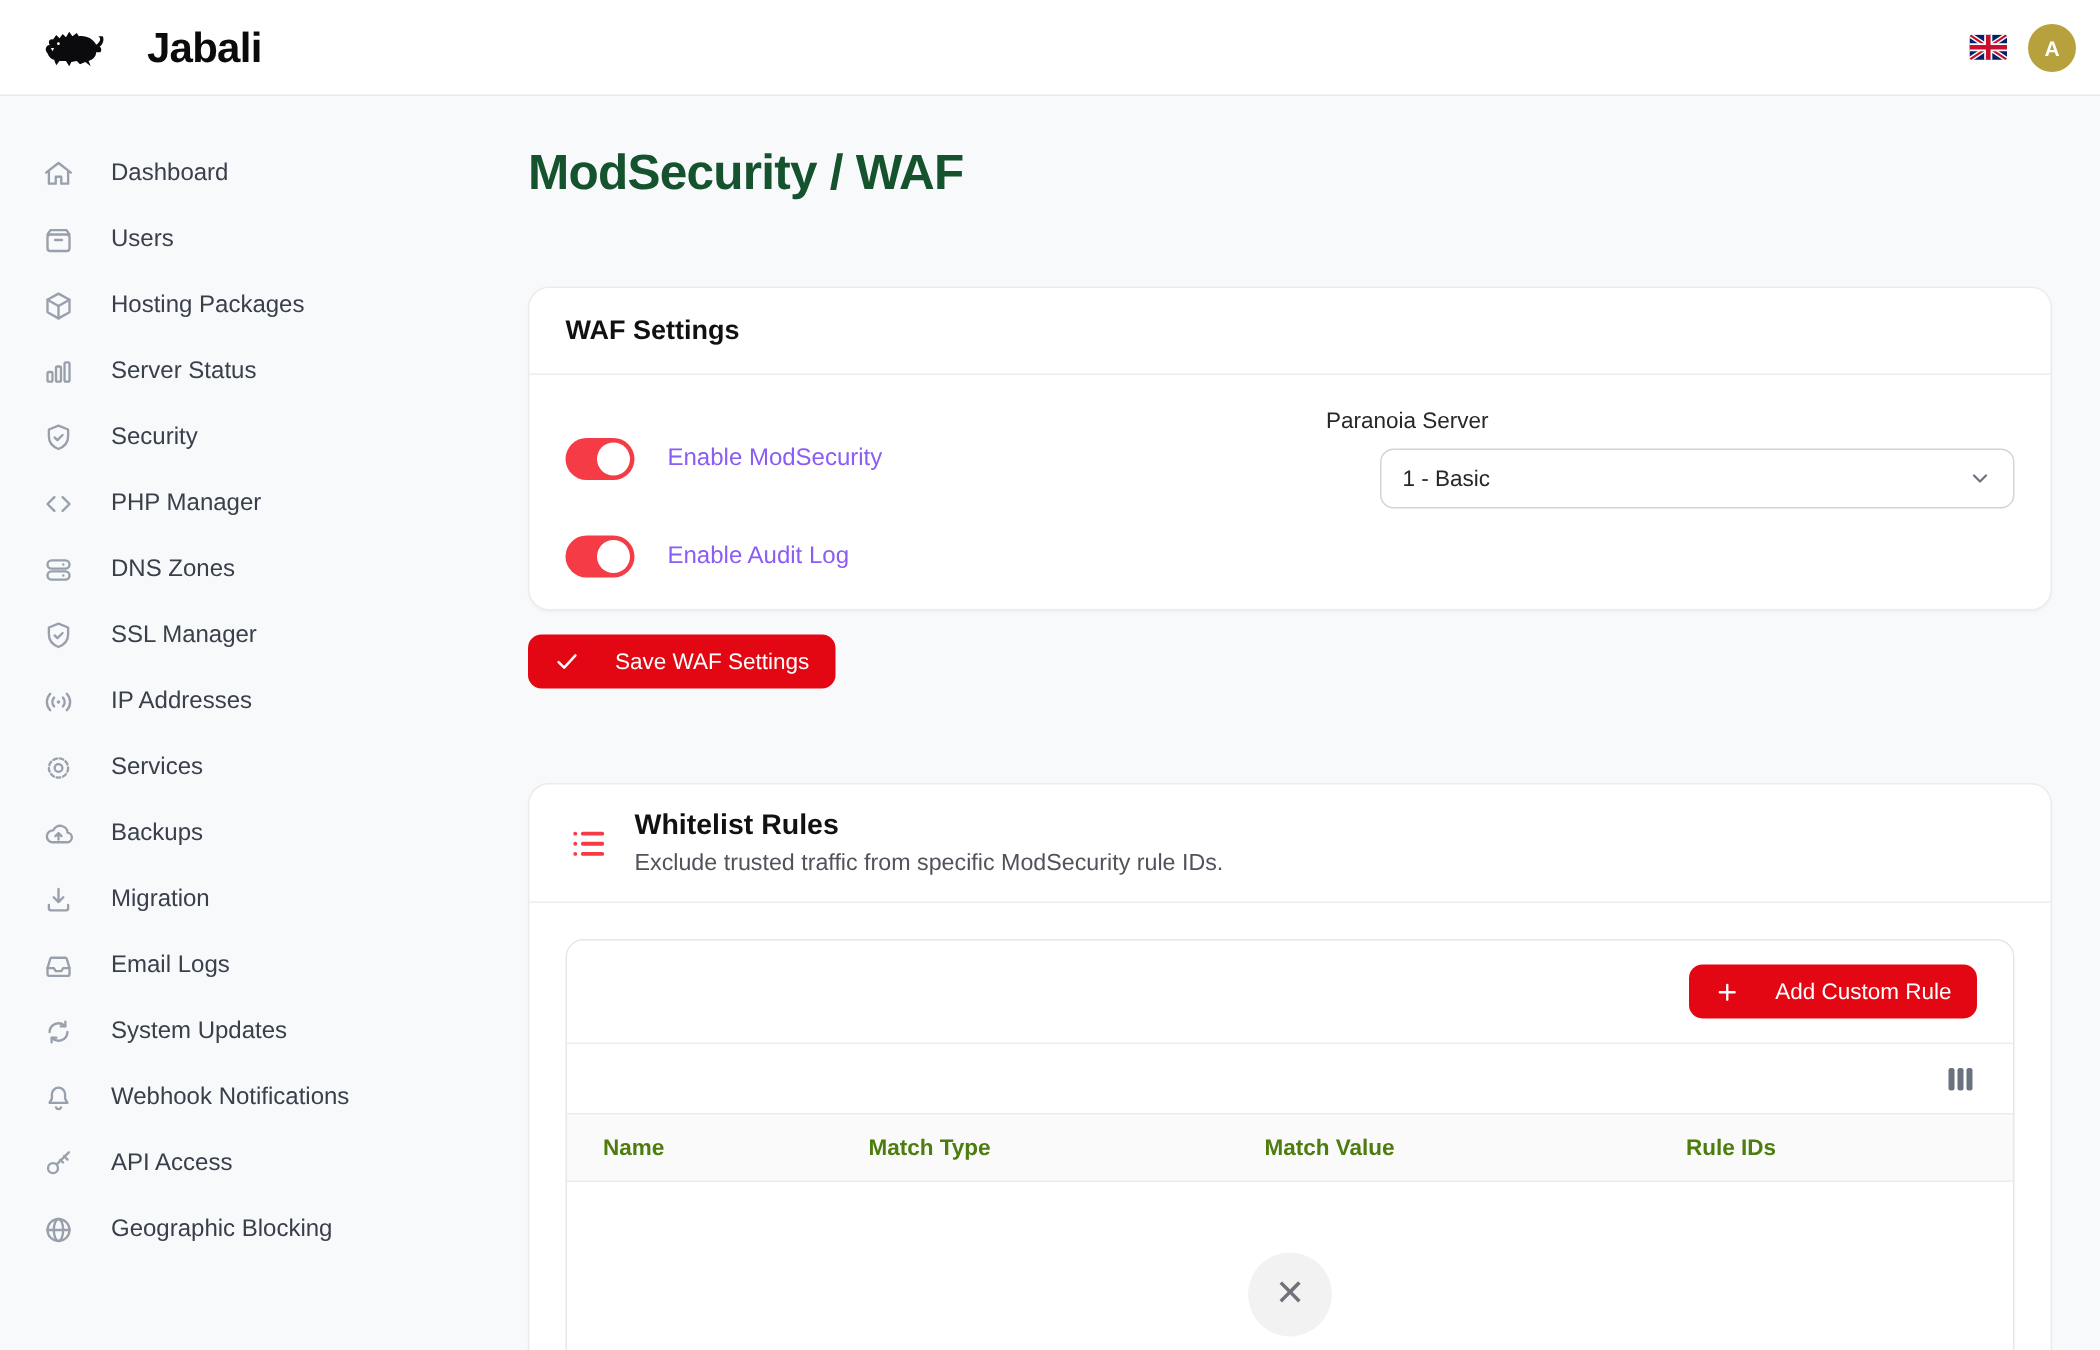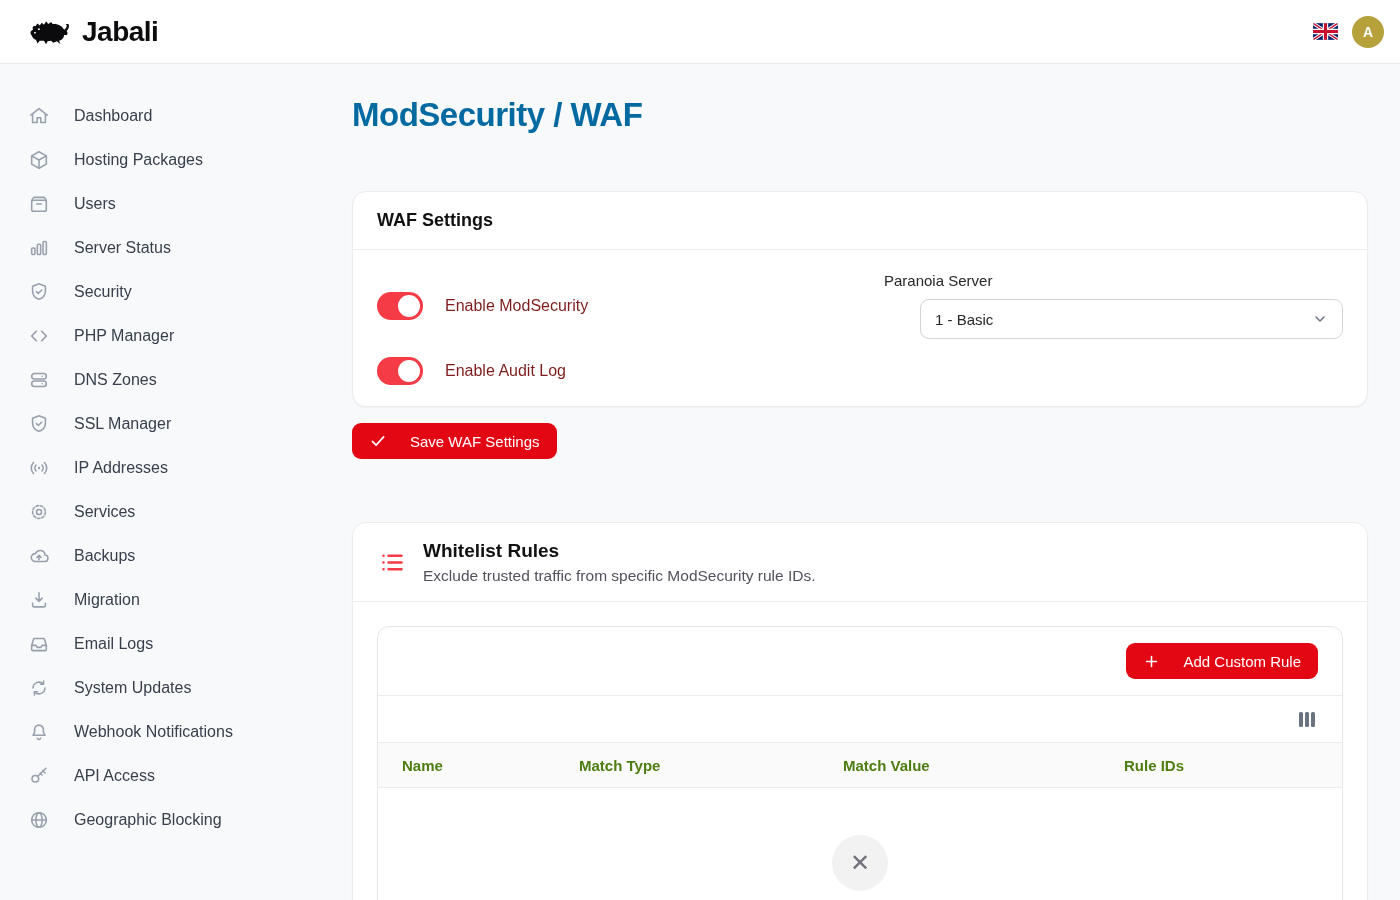--- a/index.html
+++ b/index.html
@@ -2,54 +2,54 @@
 <html><head>
 <meta charset="utf-8">
 <style>
   * { margin:0; padding:0; box-sizing:border-box; }
   html,body { width:1400px; height:900px; overflow:hidden; background:#f8f9fa;
               font-family:"Liberation Sans", sans-serif; color:#18181b; }
 
   
   .topbar { height:64px; background:#ffffff; border-bottom:1px solid #e9eaec;
             display:flex; align-items:center; padding:0 16px 0 26px; }
-  .brand { display:flex; align-items:center; gap:10px; cursor:pointer; }
+  .brand { display:flex; align-items:center; gap:26px; cursor:pointer; }
   .brand-name { font-size:28px; font-weight:800; letter-spacing:-0.5px; color:#0b0b0d; }
   .topbar-right { margin-left:auto; display:flex; align-items:center; gap:14px; }
   .flag { width:25px; height:17px; border-radius:2px; overflow:hidden; display:block; }
   .avatar { width:32px; height:32px; border-radius:50%; background:#b6a13c; color:#fff;
             font-size:14px; font-weight:700; display:flex; align-items:center;
             justify-content:center; cursor:pointer; }
 
   
   .shell { display:flex; height:836px; }
   .sidebar { width:352px; flex:0 0 352px; padding-top:30px; }
   .side-item { display:flex; align-items:center; height:44px; padding-left:28px;
                gap:24px; cursor:pointer; color:#39404c; font-size:16px; }
   .side-item .ic { width:22px; height:22px; flex:0 0 22px; }
   .ic { stroke:#98a0ac; fill:none; stroke-width:1.7; stroke-linecap:round; stroke-linejoin:round; }
   .main { flex:1; padding:30px 32px 0 0; }
 
   
-  .page-title { font-size:33px; font-weight:800; letter-spacing:-0.5px; color:#0369a1; margin:2px 0 0 0; }
+  .page-title { font-size:33px; font-weight:800; letter-spacing:-0.5px; color:#14532d; margin:2px 0 0 0; }
 
   
   .card { background:#fff; border:1px solid #ececee; border-radius:14px;
           box-shadow:0 1px 2px rgba(0,0,0,.04); }
   .waf-card { margin-top:57px; }
   .card-head { padding:18px 24px; border-bottom:1px solid #ededf0; }
   .card-head h2 { font-size:18px; font-weight:700; color:#111113; }
   .waf-body { padding:22px 24px 21px 24px; display:grid; grid-template-columns:1fr 1fr;
               column-gap:48px; }
   .toggle-row { display:flex; align-items:center; gap:22px; }
   .toggle { width:46px; height:28px; border-radius:14px; background:#f43b46;
             position:relative; cursor:pointer; flex:0 0 46px; }
   .toggle .knob { position:absolute; top:3px; right:3px; width:22px; height:22px;
                   border-radius:50%; background:#fff; }
-  .toggle-label { font-size:16px; color:#7f1d1d; }
+  .toggle-label { font-size:16px; color:#8b5cf6; }
   .field-label { font-size:15px; color:#27272a; display:block; }
   .select { margin-top:10px; height:40px; border:1px solid #d4d4d8; border-radius:9px;
             background:#fff; display:flex; align-items:center; padding:0 14px;
             font-size:15px; color:#27272a; cursor:pointer; justify-content:space-between;margin-left:36px; }
   .row2 { grid-column:1 / -1; margin-top:18px; }
 
   
   .btn-red { display:inline-flex; align-items:center; gap:23px; height:36px; padding:0 17px;
              background:#e30613; color:#fff; font-size:15px; border:none; border-radius:9px;
              cursor:pointer; font-family:inherit; }
@@ -110,34 +110,34 @@
     <div class="side-item">
       <svg class="ic" viewBox="0 0 24 24">
           <path d="M3 11 L12 4 L21 11"></path>
           <path d="M5 10v9h5v-5h4v5h5v-9"></path>
         </svg>
       <span>Dashboard</span>
     </div>
 
     <div class="side-item">
       <svg class="ic" viewBox="0 0 24 24">
+          <rect x="4" y="8" width="16" height="12" rx="2"></rect>
+          <path d="M4 8l2.2-3.2h11.6L20 8"></path>
+          <path d="M9.5 12h5"></path>
+        </svg>
+      <span>Users</span>
+    </div>
+
+    <div class="side-item">
+      <svg class="ic" viewBox="0 0 24 24">
           <path d="M12 3l8 4.5v9L12 21l-8-4.5v-9L12 3z"></path>
           <path d="M4 7.5l8 4.5 8-4.5"></path>
           <path d="M12 12v9"></path>
         </svg>
       <span>Hosting Packages</span>
-    </div>
-
-    <div class="side-item">
-      <svg class="ic" viewBox="0 0 24 24">
-          <rect x="4" y="8" width="16" height="12" rx="2"></rect>
-          <path d="M4 8l2.2-3.2h11.6L20 8"></path>
-          <path d="M9.5 12h5"></path>
-        </svg>
-      <span>Users</span>
     </div>
 
 
     <div class="side-item">
       <svg class="ic" viewBox="0 0 24 24">
           <rect x="4" y="12" width="3.6" height="7" rx="1"></rect>
           <rect x="10.2" y="8" width="3.6" height="11" rx="1"></rect>
           <rect x="16.4" y="5" width="3.6" height="14" rx="1"></rect>
         </svg>
       <span>Server Status</span>

